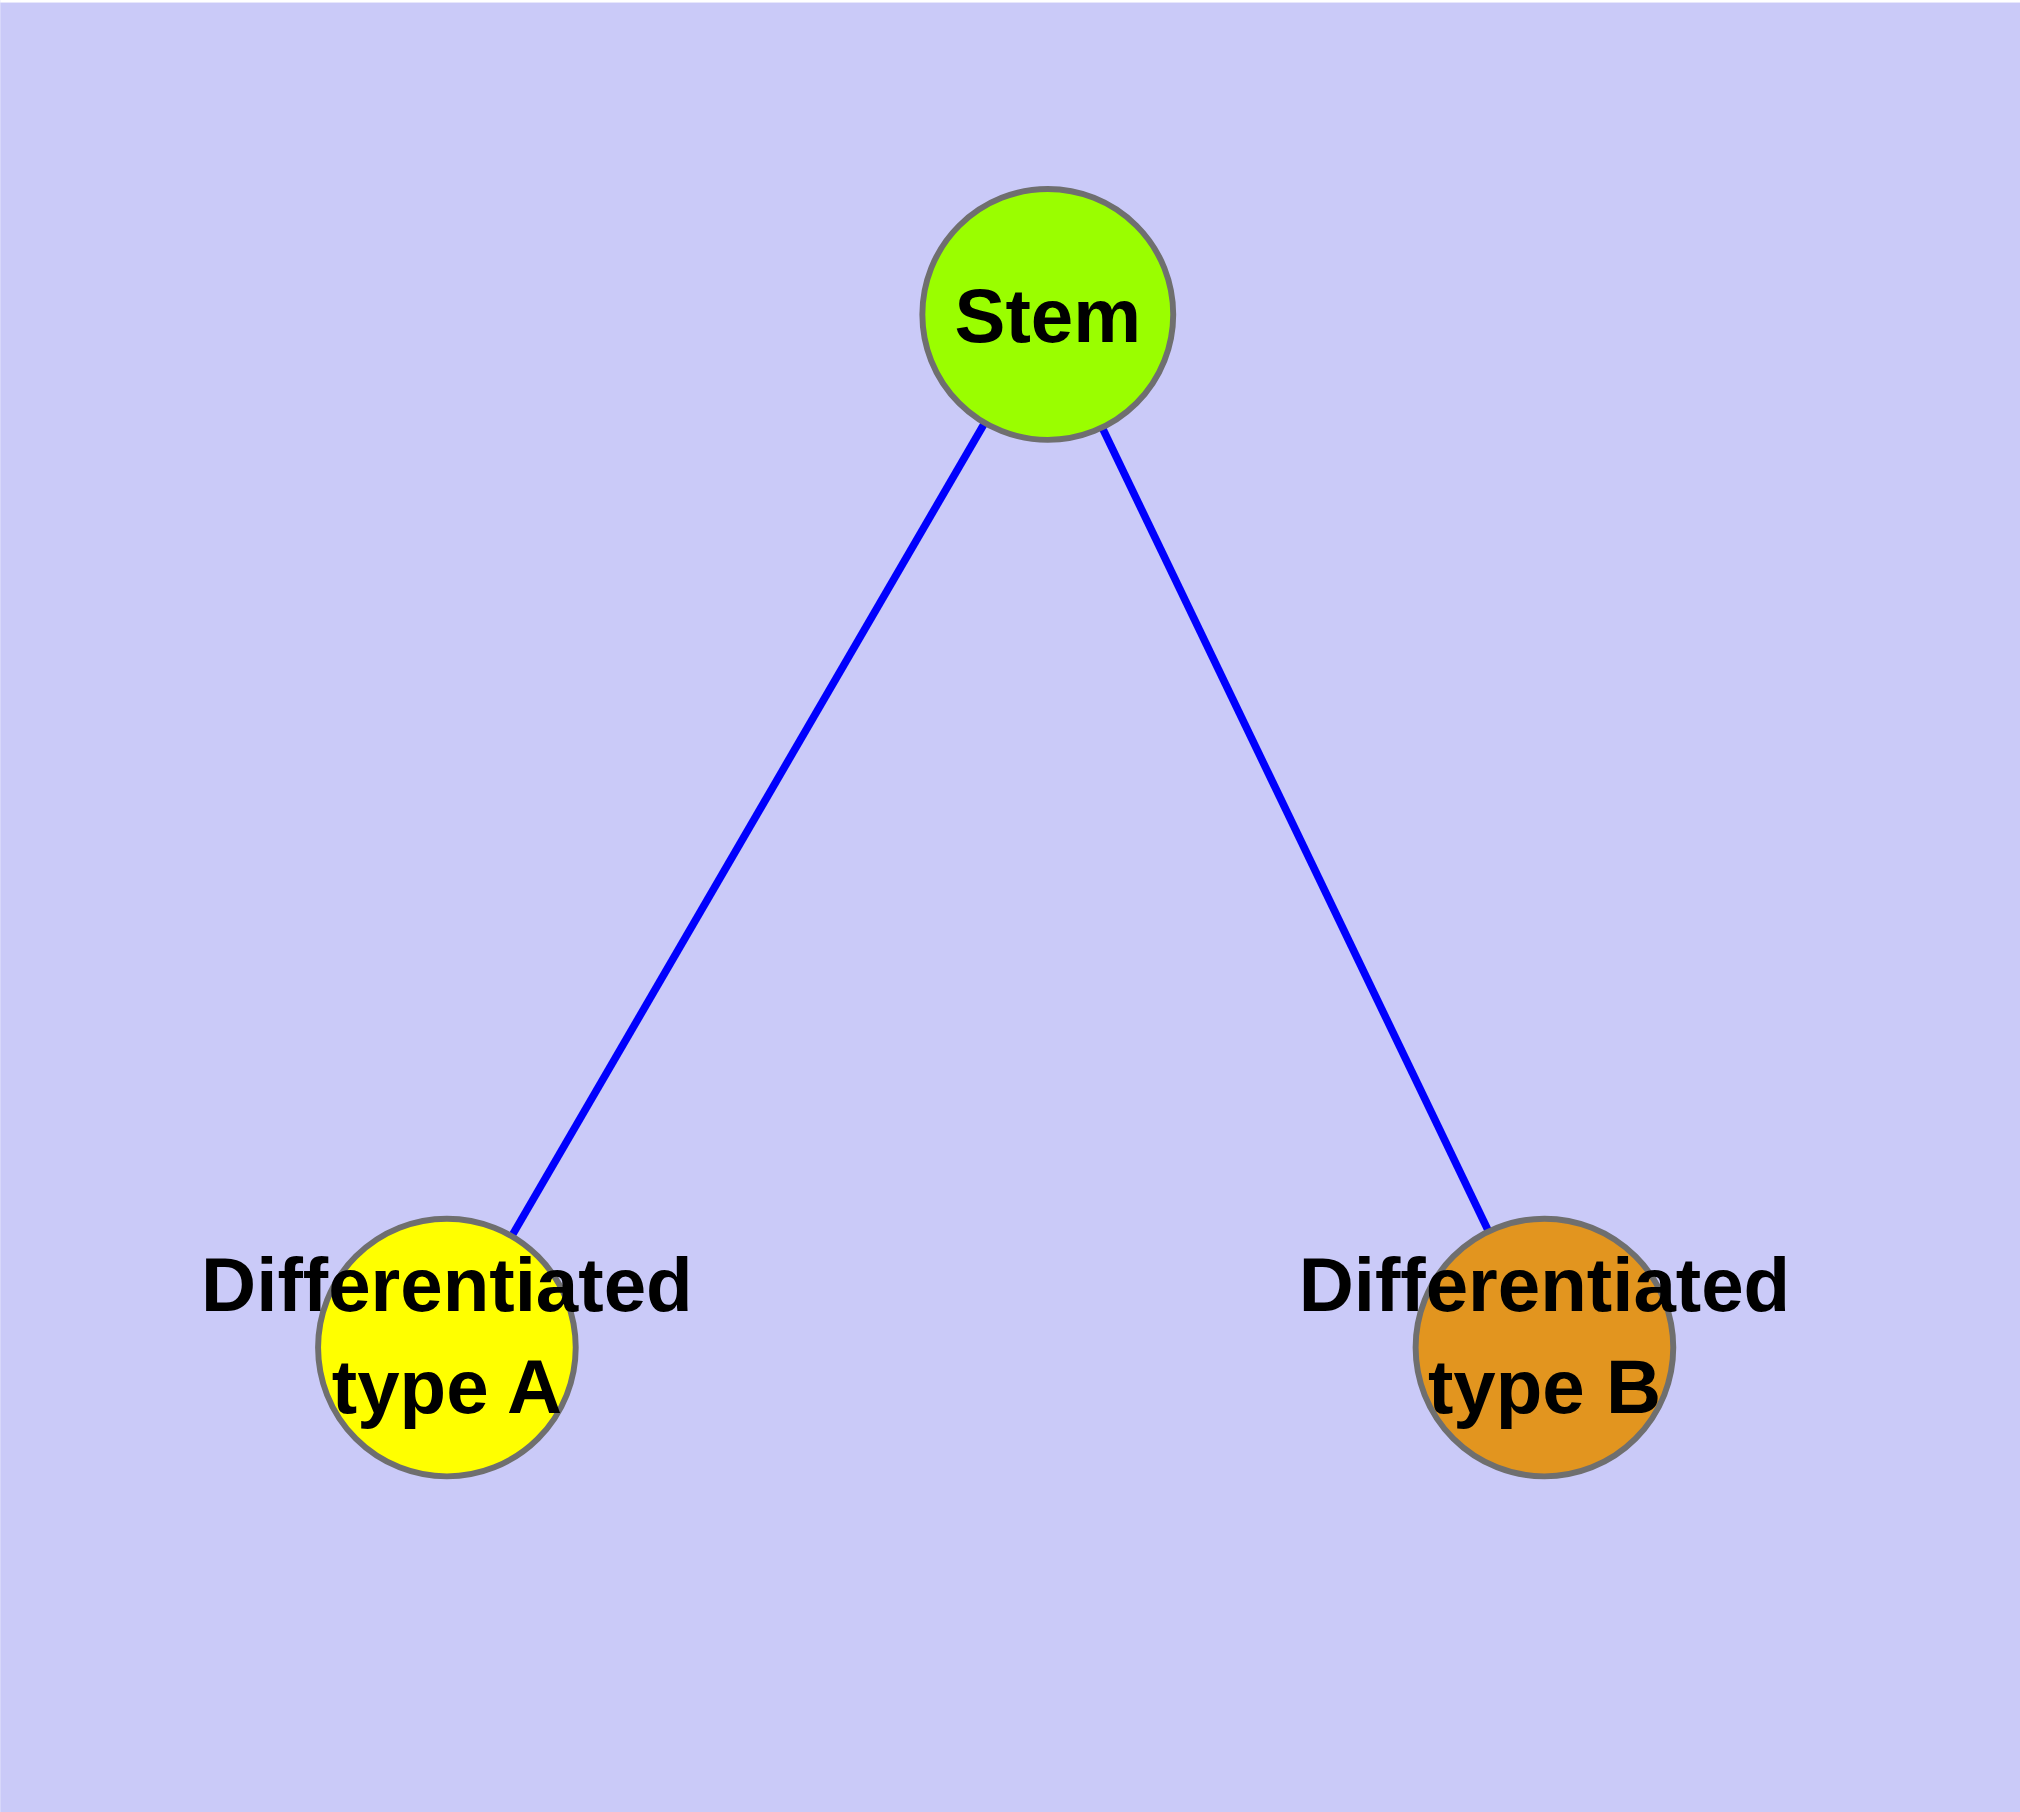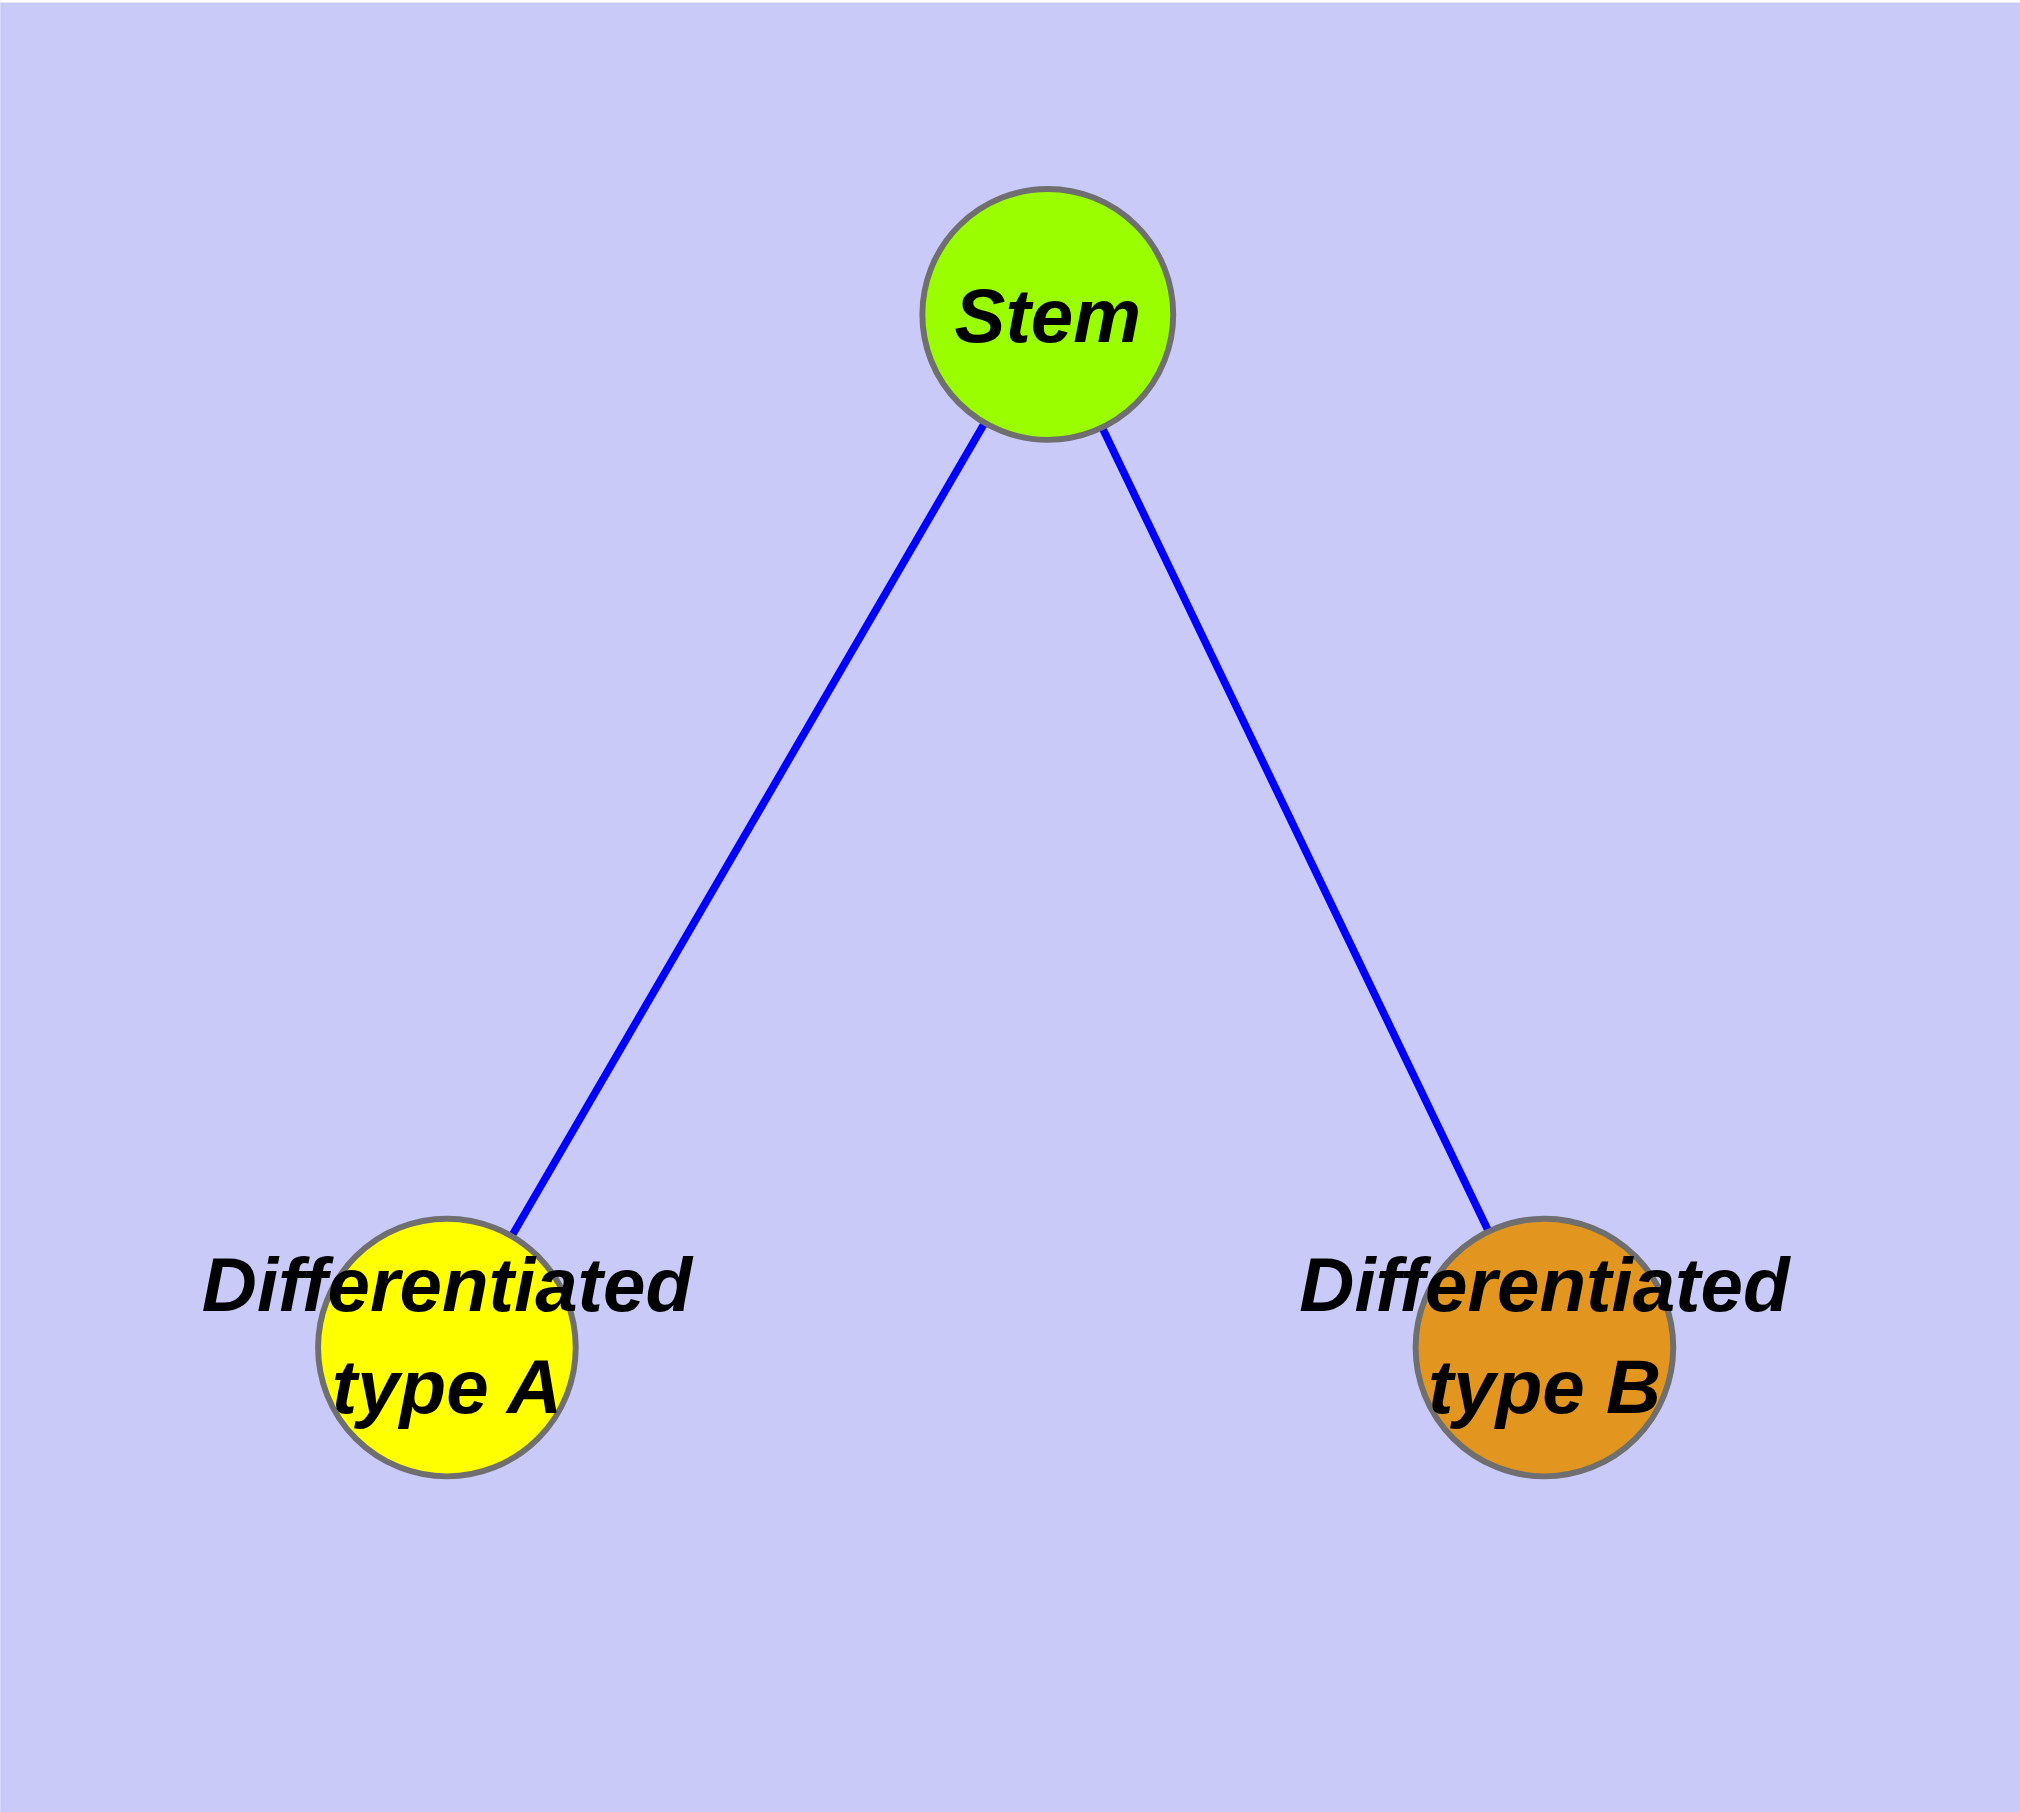--- a/index.html
+++ b/index.html
@@ -6,21 +6,20 @@
     margin: 0;
     padding: 0;
     background: #ffffff;
   }
   .stage {
     position: relative;
     width: 2021px;
     height: 1812px;
     overflow: hidden;
     font-family: "Liberation Sans", sans-serif;
-    font-style: italic;
   }
   svg.diagram {
     display: block;
     width: 2021px;
     height: 1812px;
   }
   .node-label {
     font-family: "Liberation Sans", "DejaVu Sans", sans-serif;
     font-weight: bold;
     font-size: 90px;

